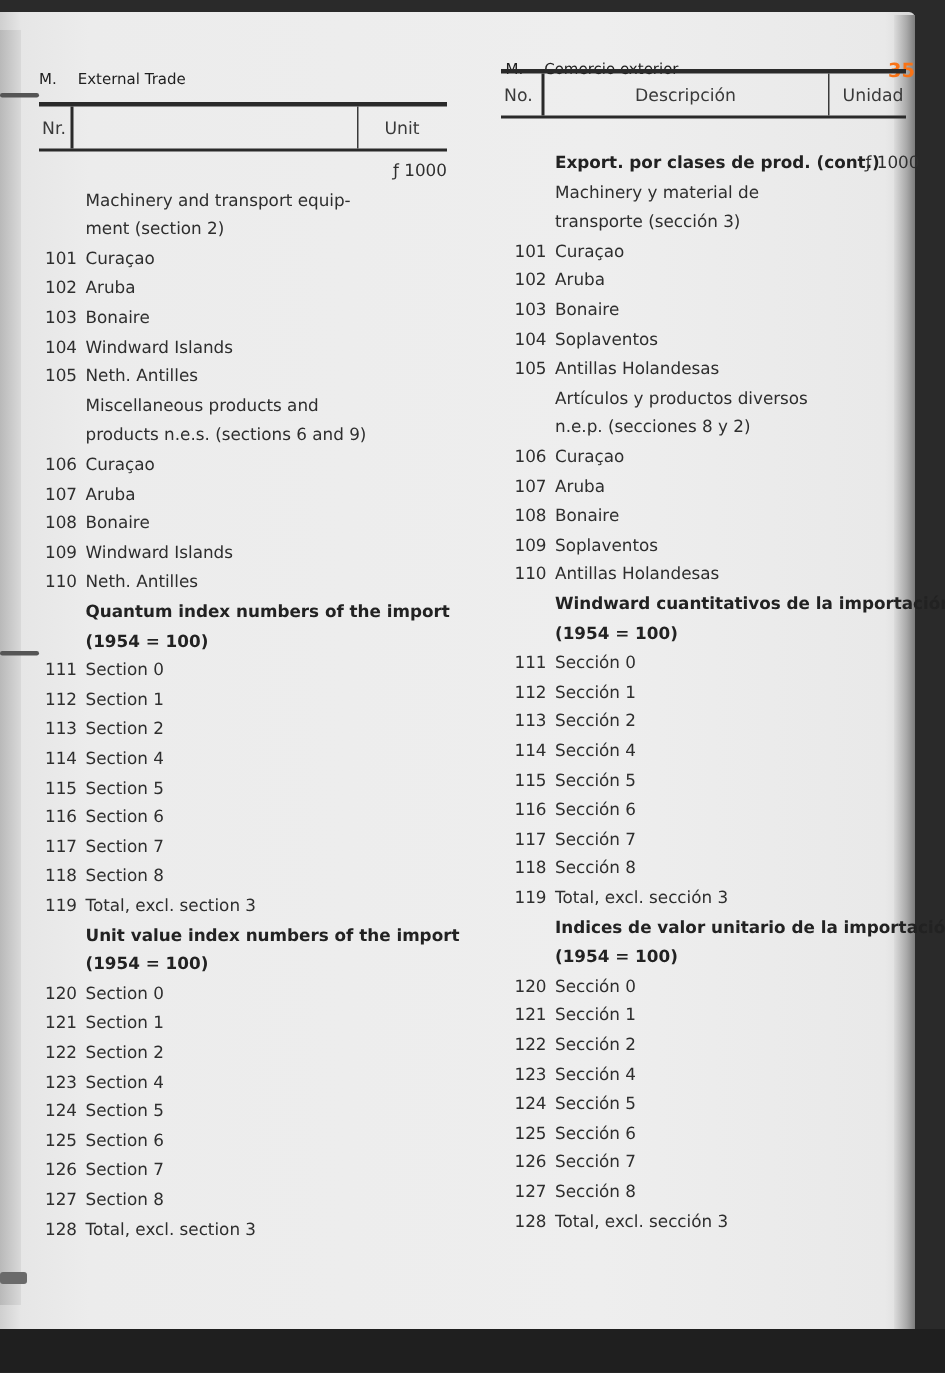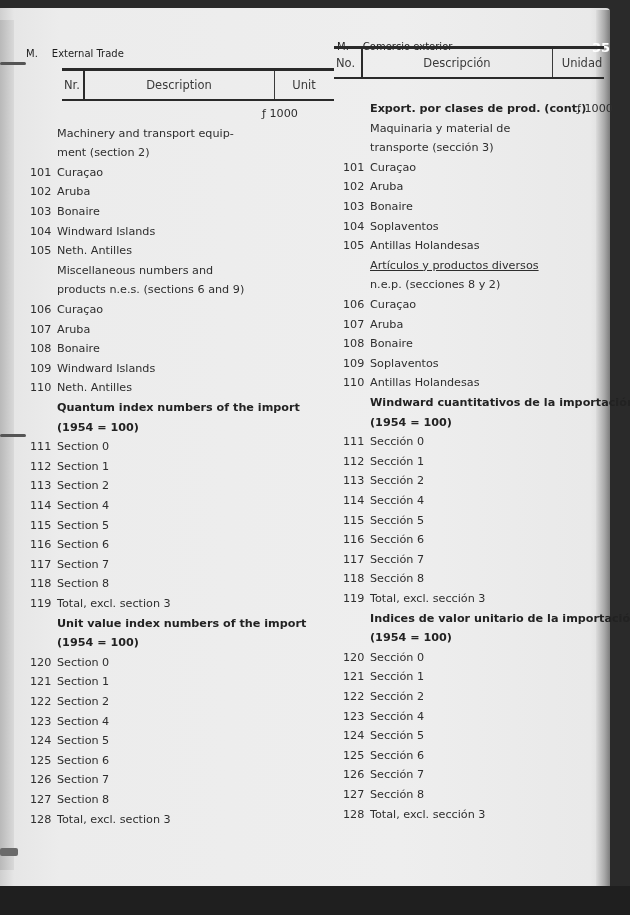--- a/index.html
+++ b/index.html
@@ -27,21 +27,21 @@
       position: absolute; left: 0; top: 886px; width: 630px; height: 29px; background: #1f1f1f;
     }
     .tab-mark {
       position: absolute; width: 26px; height: 3px; background: #555; border-radius: 2px;
     }
     .section-title {
       position: absolute; font-weight: normal; font-size: 10px; color: #1e1e1e; white-space: nowrap;
     }
     .section-title .letter { margin-right: 14px; }
     .page-num {
-      position: absolute; left: 592px; top: 40px; font-weight: bold; font-size: 13px; color: #ffffff;
+      position: absolute; left: 592px; top: 40px; font-weight: bold; font-size: 13px; color: #f97316;
     }
     .thead {
       position: absolute; height: 28px;
       border-top: 3px solid #2a2a2a; border-bottom: 2px solid #2a2a2a;
       font-size: 11.5px; color: #3a3a3a;
     }
     .thead .cell { position: absolute; top: 0; height: 28px; line-height: 28px; }
     .thead .vline { position: absolute; top: 0; width: 1px; height: 28px; background: #3a3a3a; }
     .thead .vline.thick { width: 2px; background: #2a2a2a; }
     .row {
@@ -67,24 +67,23 @@
 
 <div class="section-title" style="left:26px;top:48px;">
   <span class="letter">M.</span><span>External Trade</span>
 </div>
 
 <div class="section-title" style="left:337px;top:41px;">
   <span class="letter">M.</span><span>Comercio exterior</span>
 </div>
 <div class="page-num">35</div>
 
-<div class="thead" style="left:26px;top:68px;width:272px;margin-left:36px;">
+<div class="thead" style="left:26px;top:68px;width:272px;">
   <span class="cell" style="left:2px;">Nr.</span>
   <span class="vline thick" style="left:21px;"></span>
-  <span class="cell" style="left:22px;width:190px;text-align:center;">Description</span>
   <span class="vline" style="left:212px;"></span>
   <span class="cell" style="left:213px;width:58px;text-align:center;">Unit</span>
 </div>
 
 <div class="thead" style="left:334px;top:46px;width:270px;">
   <span class="cell" style="left:2px;">No.</span>
   <span class="vline thick" style="left:27px;"></span>
   <span class="cell" style="left:28px;width:190px;text-align:center;">Descripción</span>
   <span class="vline" style="left:218px;"></span>
   <span class="cell" style="left:222px;width:52px;text-align:center;">Unidad</span>
@@ -125,21 +124,21 @@
       <span class="desc" style="left: 27px;">Windward Islands</span>
       <span class="unit" style="left: 232px;"></span>
     </div>
     <div class="row" style="left: 30px; top: 241.2px; width: 282px;">
       <span class="nr">105</span>
       <span class="desc" style="left: 27px;">Neth. Antilles</span>
       <span class="unit" style="left: 232px;"></span>
     </div>
     <div class="row" style="left: 30px; top: 260.8px; width: 282px;">
       <span class="nr"></span>
-      <span class="desc" style="left: 27px;">Miscellaneous numbers and</span>
+      <span class="desc" style="left: 27px;">Miscellaneous products and</span>
       <span class="unit" style="left: 232px;"></span>
     </div>
     <div class="row" style="left: 30px; top: 280.4px; width: 282px;">
       <span class="nr"></span>
       <span class="desc" style="left: 27px;">products n.e.s. (sections 6 and 9)</span>
       <span class="unit" style="left: 232px;"></span>
     </div>
     <div class="row" style="left: 30px; top: 300px; width: 282px;">
       <span class="nr">106</span>
       <span class="desc" style="left: 27px;">Curaçao</span>
@@ -277,21 +276,21 @@
     </div>
   </div>
 <div id="right-rows">
     <div class="row bold" style="left: 343px; top: 99px; width: 284px;">
       <span class="nr"></span>
       <span class="desc" style="left: 27px;">Export. por clases de prod. (cont.)</span>
       <span class="unit" style="left: 234px;">ƒ 1000</span>
     </div>
     <div class="row" style="left: 343px; top: 118.6px; width: 284px;">
       <span class="nr"></span>
-      <span class="desc" style="left: 27px;">Maquinaria y material de</span>
+      <span class="desc" style="left: 27px;">Machinery y material de</span>
       <span class="unit" style="left: 234px;"></span>
     </div>
     <div class="row" style="left: 343px; top: 138.2px; width: 284px;">
       <span class="nr"></span>
       <span class="desc" style="left: 27px;">transporte (sección 3)</span>
       <span class="unit" style="left: 234px;"></span>
     </div>
     <div class="row" style="left: 343px; top: 157.8px; width: 284px;">
       <span class="nr">101</span>
       <span class="desc" style="left: 27px;">Curaçao</span>
@@ -312,21 +311,21 @@
       <span class="desc" style="left: 27px;">Soplaventos</span>
       <span class="unit" style="left: 234px;"></span>
     </div>
     <div class="row" style="left: 343px; top: 236.2px; width: 284px;">
       <span class="nr">105</span>
       <span class="desc" style="left: 27px;">Antillas Holandesas</span>
       <span class="unit" style="left: 234px;"></span>
     </div>
     <div class="row" style="left: 343px; top: 255.8px; width: 284px;">
       <span class="nr"></span>
-      <span class="desc" style="left: 27px; text-decoration: underline;">Artículos y productos diversos</span>
+      <span class="desc" style="left: 27px;">Artículos y productos diversos</span>
       <span class="unit" style="left: 234px;"></span>
     </div>
     <div class="row" style="left: 343px; top: 275.4px; width: 284px;">
       <span class="nr"></span>
       <span class="desc" style="left: 27px;">n.e.p. (secciones 8 y 2)</span>
       <span class="unit" style="left: 234px;"></span>
     </div>
     <div class="row" style="left: 343px; top: 295px; width: 284px;">
       <span class="nr">106</span>
       <span class="desc" style="left: 27px;">Curaçao</span>

